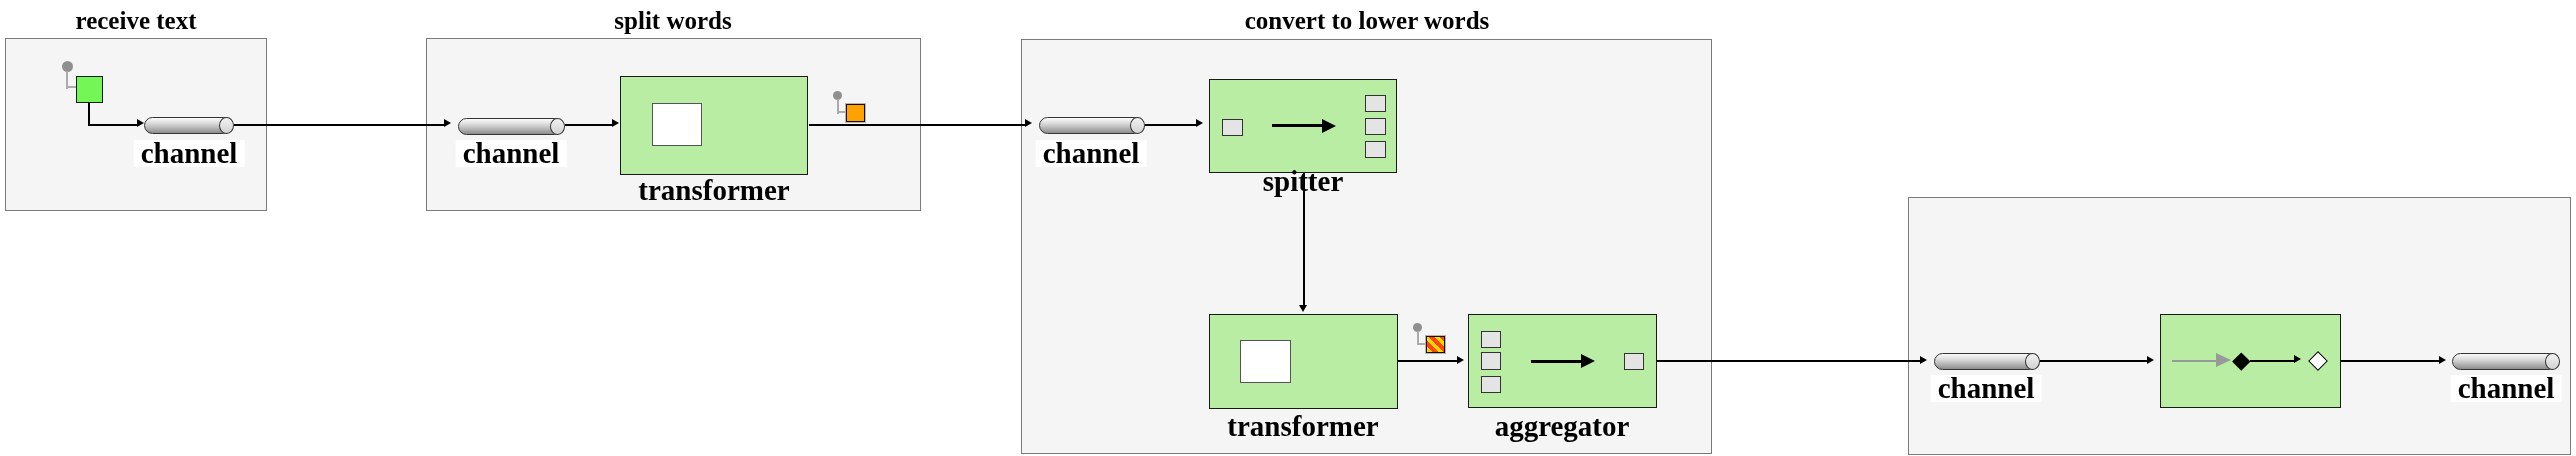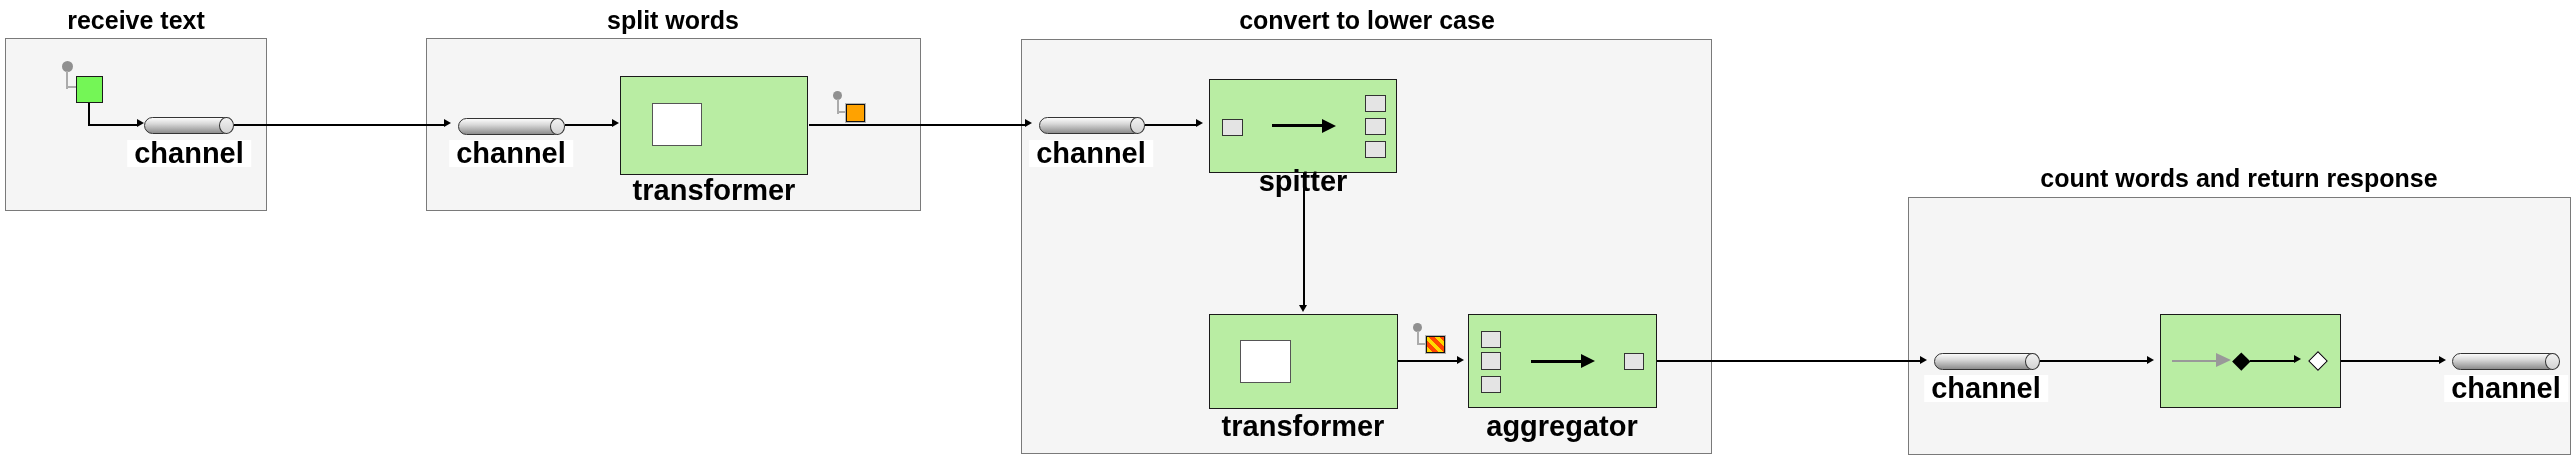--- a/index.html
+++ b/index.html
@@ -1,18 +1,18 @@
 <!DOCTYPE html>
 <html style="font-size:12.6px"><head>
 <meta charset="utf-8">
 <style>
   html,body { margin:0; padding:0; background:#ffffff; }
   .canvas {
     position:relative; width:2576px; height:457px; background:#ffffff;
-    font-family:Liberation Sans, sans-serif; overflow:hidden;
+    font-family:Liberation Serif, serif; overflow:hidden;
   }
   .group {
     position:absolute; background:#f5f5f5; border:1.6px solid #7a7a7a;
     box-sizing:border-box;
   }
   .gtitle {
     position:absolute; transform:translateX(-50%); white-space:nowrap;
     font-weight:bold; font-size:25px; line-height:25px; color:#000;
   }
   .node {
@@ -80,22 +80,21 @@
 
 <div class="canvas">
 
   <div class="group" style="left:4.7px;top:38px;width:262px;height:173px"></div>
   <div class="group" style="left:426px;top:38px;width:495px;height:173px"></div>
   <div class="group" style="left:1021px;top:39px;width:691px;height:415px"></div>
   <div class="group" style="left:1908px;top:197px;width:663px;height:258px"></div>
 
   <div class="gtitle" style="left:136px;top:7.9px">receive text</div>
   <div class="gtitle" style="left:673px;top:7.9px">split words</div>
-  <div class="gtitle" style="left:1367px;top:7.9px">convert to lower case</div>
-  <div class="gtitle" style="left:2239px;top:166px">count words and return response</div>
+  <div class="gtitle" style="left:1367px;top:7.9px">convert to lower words</div>
 
   <div class="hline" style="left:234px;top:124px;width:210px"></div>
   <div class="ah-r" style="left:444px;top:119px"></div>
 
   <div class="hline" style="left:565px;top:124px;width:48px"></div>
   <div class="ah-r" style="left:612px;top:119px"></div>
 
   <div class="hline" style="left:809px;top:124px;width:217px"></div>
   <div class="ah-r" style="left:1025px;top:119px"></div>
 

